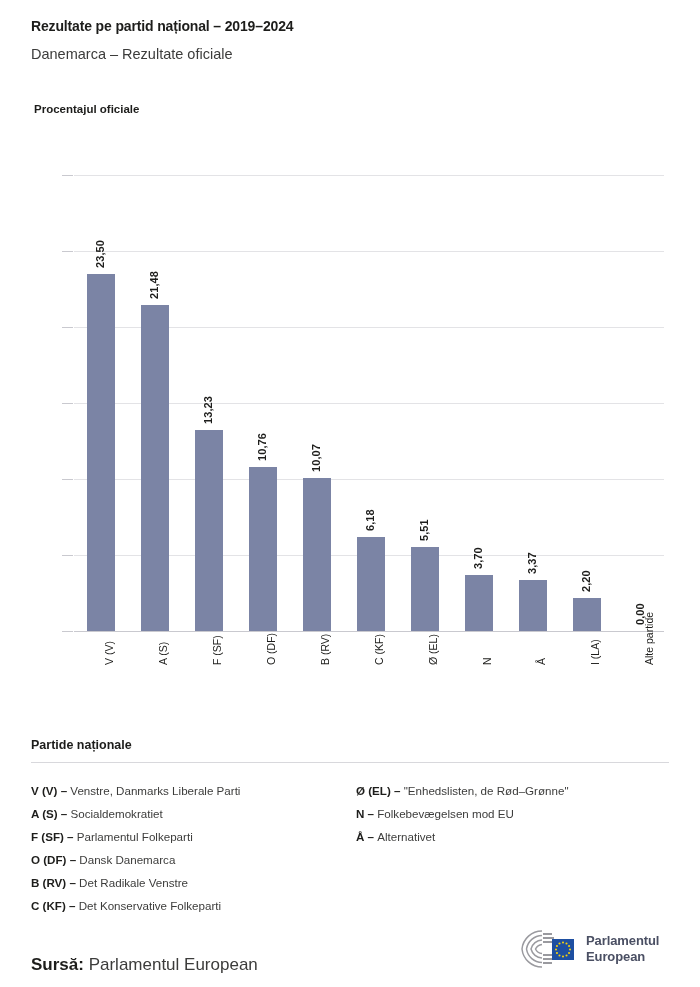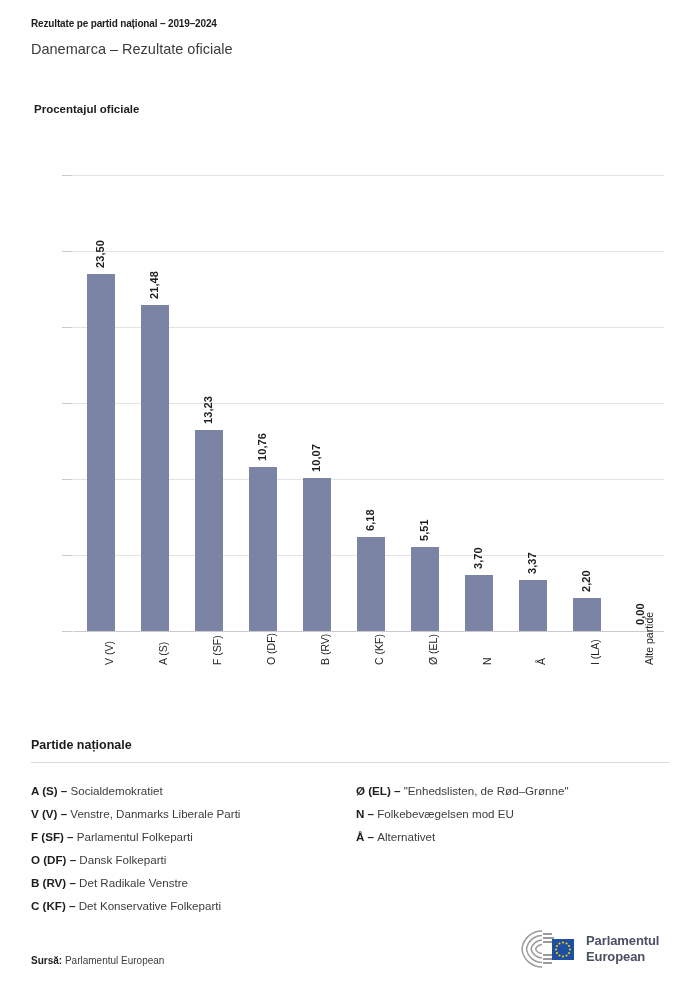--- a/index.html
+++ b/index.html
@@ -20,21 +20,21 @@
     inset: 0;
   }
   
   .header {
     position: absolute;
     left: 31px;
     top: 18px;
     right: 30px;
   }
   .title {
-    font-size: 10px;
+    font-size: 14px;
     font-weight: bold;
     letter-spacing: -0.15px;
     color: #1d1d1b;
     margin: 0;
     white-space: nowrap;
   }
   .subtitle {
     font-size: 14.5px;
     font-weight: normal;
     color: #3c3c3b;
@@ -166,21 +166,21 @@
   }
   .legend-item b {
     color: #1d1d1b;
     font-weight: bold;
   }
   
   .source {
     position: absolute;
     left: 31px;
     top: 955px;
-    font-size: 10px;
+    font-size: 17px;
     color: #3c3c3b;
     white-space: nowrap;
   }
   .source b {
     color: #1d1d1b;
     font-weight: bold;
   }
   .ep-logo {
     position: absolute;
     left: 512px;
@@ -316,24 +316,24 @@
           <span>Alte partide</span>
         </div>
       </div>
   </div>
 
   <div class="legend">
     <div class="legend-title">Partide naționale</div>
     <div class="legend-divider"></div>
     <div class="legend-cols">
       <div class="legend-col" id="legend-left">
+          <div class="legend-item"><b>V (V) – </b><span>Venstre, Danmarks Liberale Parti</span></div>
           <div class="legend-item"><b>A (S) – </b><span>Socialdemokratiet</span></div>
-          <div class="legend-item"><b>V (V) – </b><span>Venstre, Danmarks Liberale Parti</span></div>
           <div class="legend-item"><b>F (SF) – </b><span>Parlamentul Folkeparti</span></div>
-          <div class="legend-item"><b>O (DF) – </b><span>Dansk Folkeparti</span></div>
+          <div class="legend-item"><b>O (DF) – </b><span>Dansk Danemarca</span></div>
           <div class="legend-item"><b>B (RV) – </b><span>Det Radikale Venstre</span></div>
           <div class="legend-item"><b>C (KF) – </b><span>Det Konservative Folkeparti</span></div>
         </div>
       <div class="legend-col" id="legend-right">
           <div class="legend-item"><b>Ø (EL) – </b><span>"Enhedslisten, de Rød–Grønne"</span></div>
           <div class="legend-item"><b>N – </b><span>Folkebevægelsen mod EU</span></div>
           <div class="legend-item"><b>Å – </b><span>Alternativet</span></div>
         </div>
     </div>
   </div>

